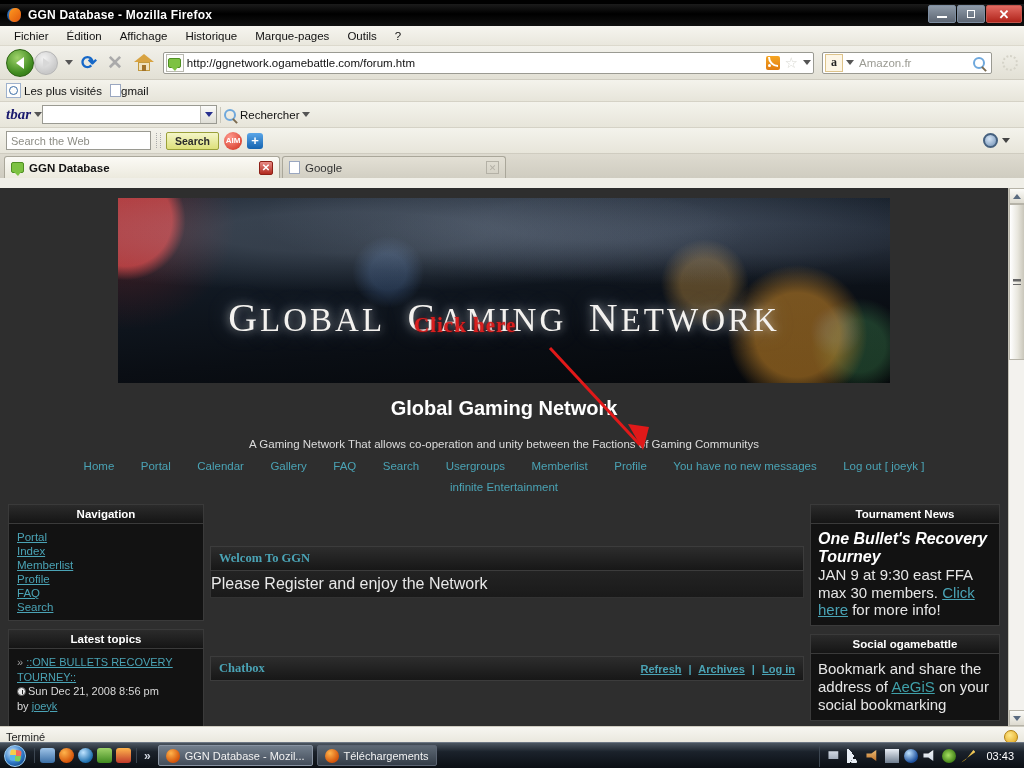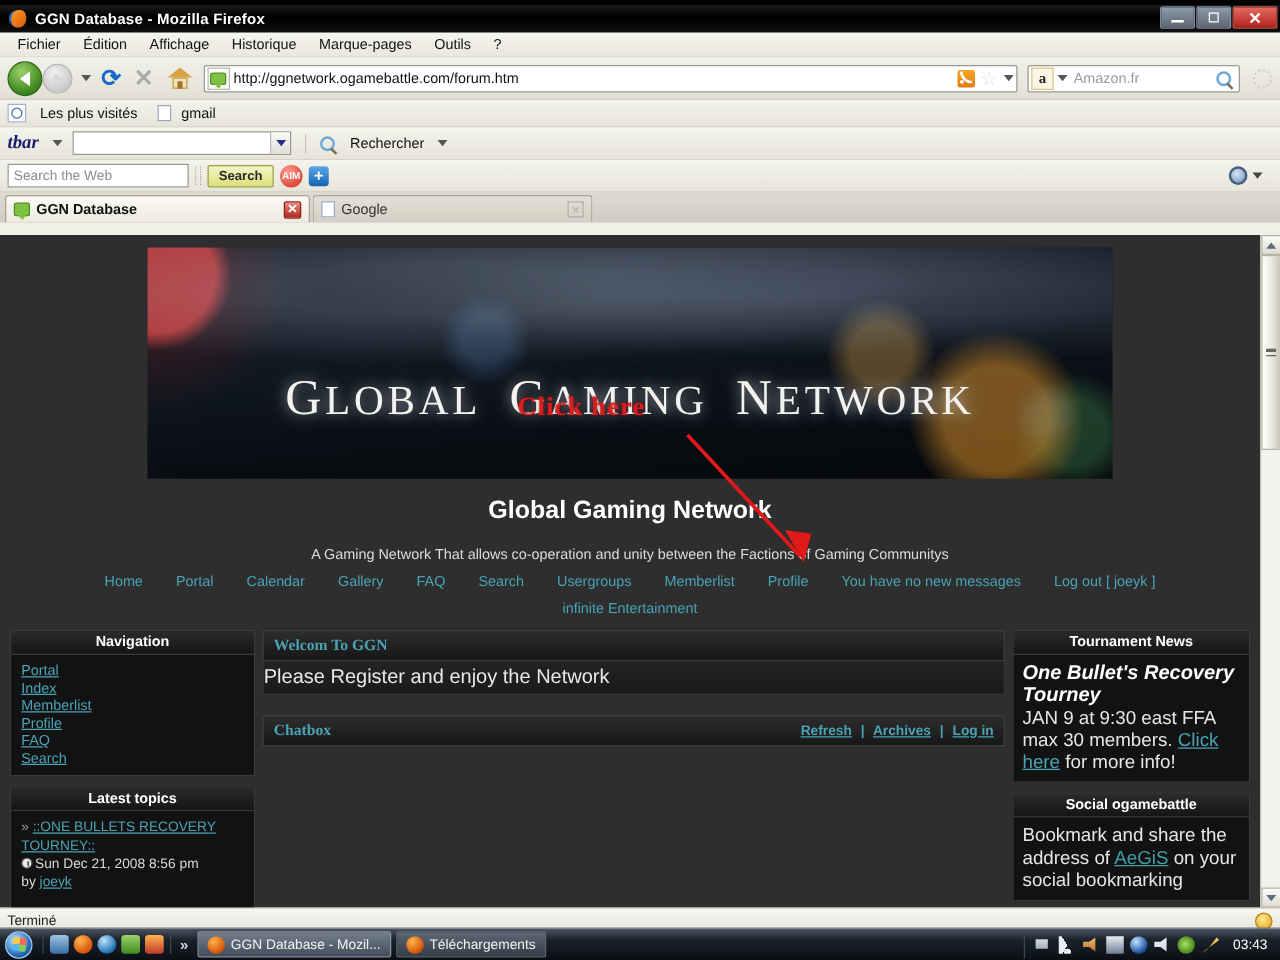--- a/index.html
+++ b/index.html
@@ -87,21 +87,21 @@
   }
   .amzico{ width:18px;height:18px;border:1px solid #ddc38a;background:#fdf6e6;display:flex;align-items:center;justify-content:center;font-size:12px;font-weight:bold;color:#222;font-family:"Liberation Serif",serif;flex:none;}
   #search-ph{ flex:1;font-size:11.5px;color:#9b9b93; padding-left:5px; }
   .magnify{ width:12px;height:12px;border:2px solid #6fa8dc;border-radius:50%;position:relative;margin-right:4px;flex:none;}
   .magnify:after{content:"";position:absolute;right:-4px;bottom:-3px;width:6px;height:2px;background:#7a6a4f;transform:rotate(45deg);}
   .throb{ width:16px;height:16px;margin-left:6px;border-radius:50%;border:2px dotted #d5d3c8; flex:none;}
 
   
   #tbar-row{
     height:26px;background:linear-gradient(#f4f3ec,#e7e5da);display:flex;align-items:center;
-    padding:0 6px;gap:8px;border-bottom:1px solid #d5d2c6;
+    padding:0 6px;gap:0;border-bottom:1px solid #d5d2c6;
   }
   .tbar-logo{ font-family:"Liberation Serif",serif; font-style:italic; font-size:15px; color:#1a1a6e; font-weight:bold; }
   .tbar-input{ width:175px;height:19px;background:#fff;border:1px solid #9a9a92; display:flex; align-items:center; }
   .tbar-input .fill{flex:1;}
   .tbar-input .dd{ width:16px;height:17px;background:linear-gradient(#fbfbfa,#dfded6);border-left:1px solid #bdbcb4;display:flex;align-items:center;justify-content:center;}
   .tbar-input .dd i{ width:0;height:0;border-left:4px solid transparent;border-right:4px solid transparent;border-top:5px solid #27308f;display:block;}
   .tbar-sep{ width:1px;height:16px;background:#c9c7bb;margin:0 3px; }
   .rech{ font-size:11.5px;color:#111; }
 
   
@@ -121,21 +121,21 @@
   .plusico{ width:16px;height:16px;border-radius:3px;background:linear-gradient(#5aa6e8,#1463b0);
     display:flex;align-items:center;justify-content:center;color:#fff;font-size:13px;font-weight:bold;line-height:1;}
   .gearico{ position:absolute; right:26px; width:15px;height:15px;border-radius:50%;
     background:radial-gradient(circle at 40% 35%,#d6e5f5,#6f8fb5); border:2px solid #46617f;}
   .gearcaret{ position:absolute; right:14px; width:0;height:0;border-left:4px solid transparent;border-right:4px solid transparent;border-top:5px solid #444; }
 
   
   #tabbar{ height:24px;background:linear-gradient(#dedbd0,#cfccc0);display:flex;align-items:flex-end;padding-left:4px; }
   .tab{ height:22px;display:flex;align-items:center;padding:0 6px;gap:5px;border:1px solid #aaa79a;border-bottom:none;
      border-radius:3px 3px 0 0; font-size:11.5px; }
-  .tab.active{ width:244px; background:linear-gradient(#fbfaf5,#eceade); color:#111; font-weight:bold;justify-content:space-between; }
+  .tab.active{ width:276px; background:linear-gradient(#fbfaf5,#eceade); color:#111; font-weight:bold;justify-content:space-between; }
   .tab.inactive{ width:224px; background:linear-gradient(#e3e0d5,#d2cfc3); color:#333; margin-left:2px;}
   .tab .label{flex:1; white-space:nowrap; overflow:hidden; }
   .tabclose-red{ width:14px;height:14px;background:linear-gradient(#e88b85,#b22a1e);border:1px solid #8d2016;border-radius:2px;
      color:#fff;font-size:10px;font-weight:bold;display:flex;align-items:center;justify-content:center;line-height:1;}
   .tabclose-gray{ width:13px;height:13px;border:1px solid #b4b1a6;color:#b4b1a6;font-size:9px;display:flex;align-items:center;justify-content:center;}
   .tabfav-green{width:13px;height:11px;background:#7dc242;border:1px solid #4f8f22;border-radius:2px;position:relative;flex:none;}
   .tabfav-green:after{content:"";position:absolute;left:2px;bottom:-4px;border-left:4px solid transparent;border-right:3px solid transparent;border-top:4px solid #7dc242;}
   .tabfav-page{width:11px;height:13px;background:#fff;border:1px solid #9aa7c0;flex:none;}
 
   
@@ -203,20 +203,21 @@
   .chev{ color:#9d9d9d; }
   .clockico{ display:inline-block; width:9px;height:9px;border-radius:50%;background:#e9e9e9;border:1px solid #555; position:relative; top:1px; margin-right:2px;}
   .clockico:after{content:"";position:absolute;left:3.5px;top:1.5px;width:1px;height:4px;background:#222;}
 
   
   .bar-head{
     background:linear-gradient(#2d2d2d,#171717); border:1px solid #3c3c3c;
     color:#4aa3b5; font-weight:bold; font-size:12.5px; padding:4px 8px;
     display:flex; align-items:center; justify-content:space-between;
     font-family:"Liberation Serif", serif;
+    margin-top:42px;
   }
   .bar-head .links{ font-family:"Liberation Sans",sans-serif; font-size:11px; font-weight:bold; }
   .bar-head .links a{ color:#4aa3b5; text-decoration:underline; }
   .bar-head .links .sep{ color:#4aa3b5; margin:0 4px; text-decoration:none; }
   .sub-bar{
     background:linear-gradient(#232323,#1a1a1a); border:1px solid #333; border-top:none;
     text-align:left; color:#e8e8e8; font-size:16px; padding:4px 0;
   }
   .chat-area{ background:#000; border:1px solid #2a2a2a; border-top:none; height:150px; position:relative; }
   .chat-inner{ position:absolute; left:185px; top:0; right:0; bottom:0; background:#0d0d0d; }

